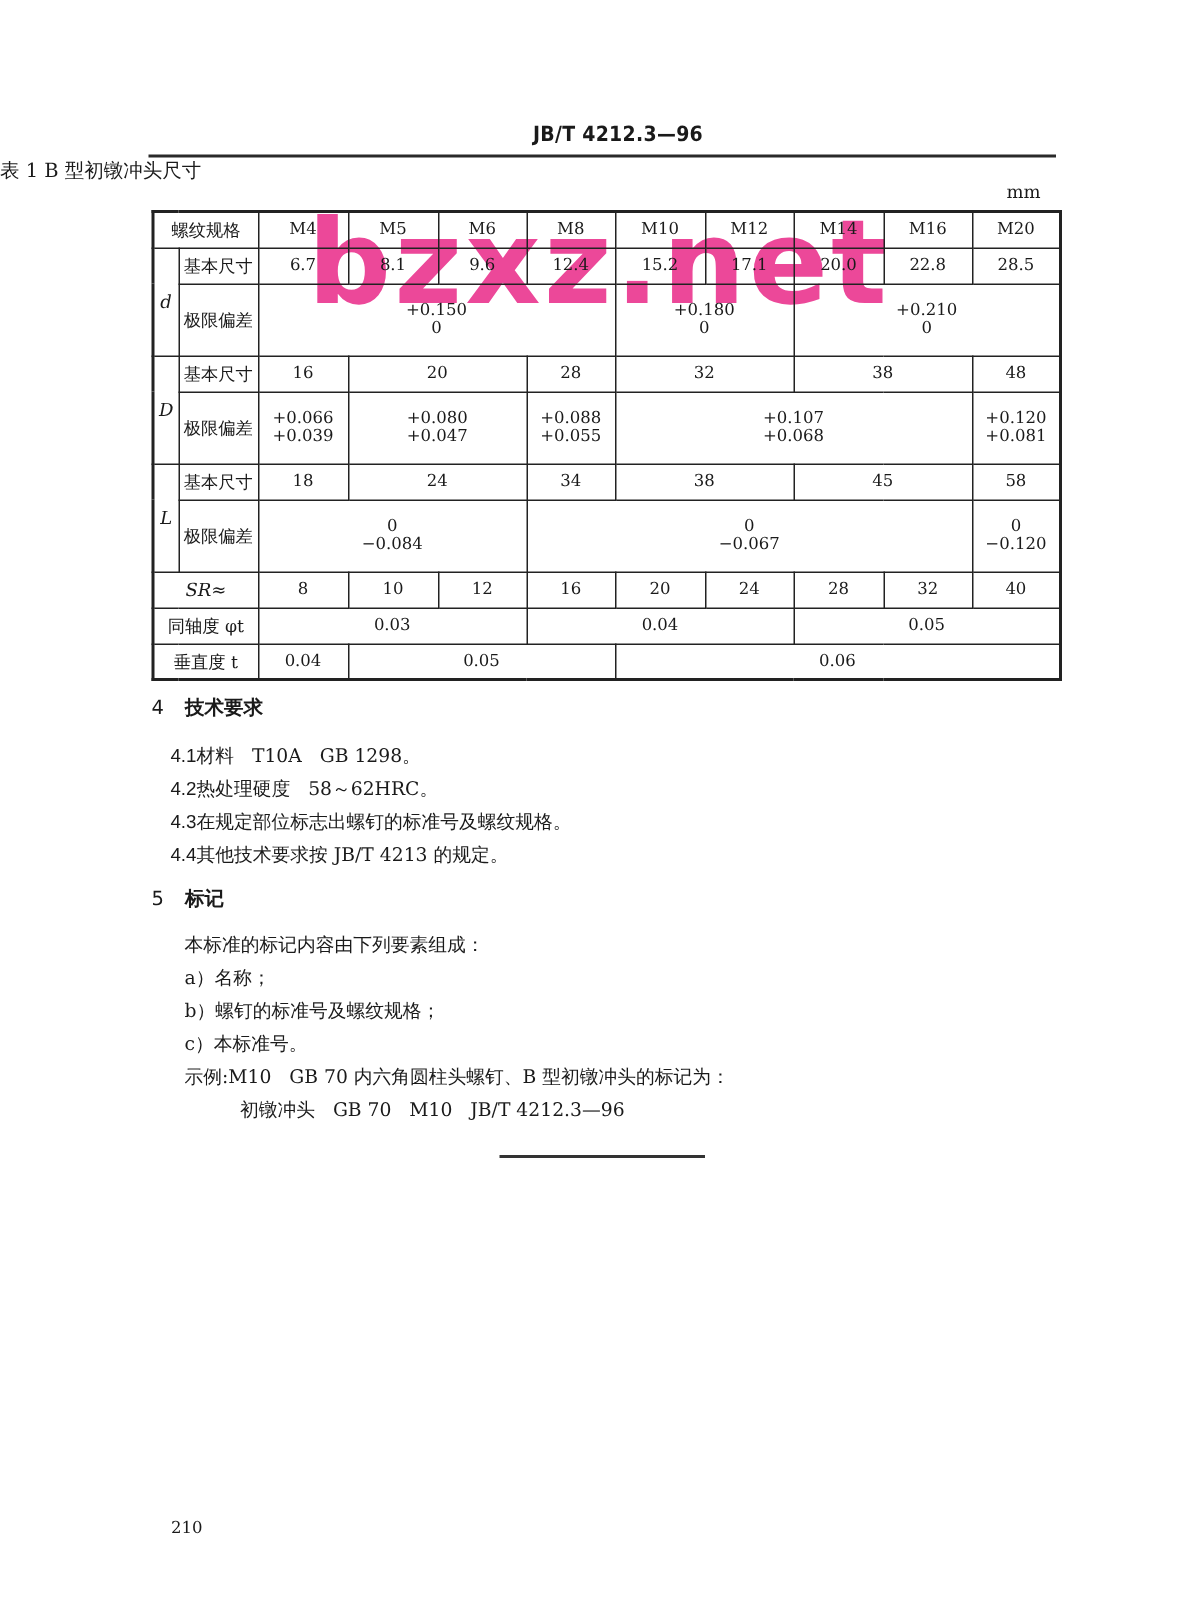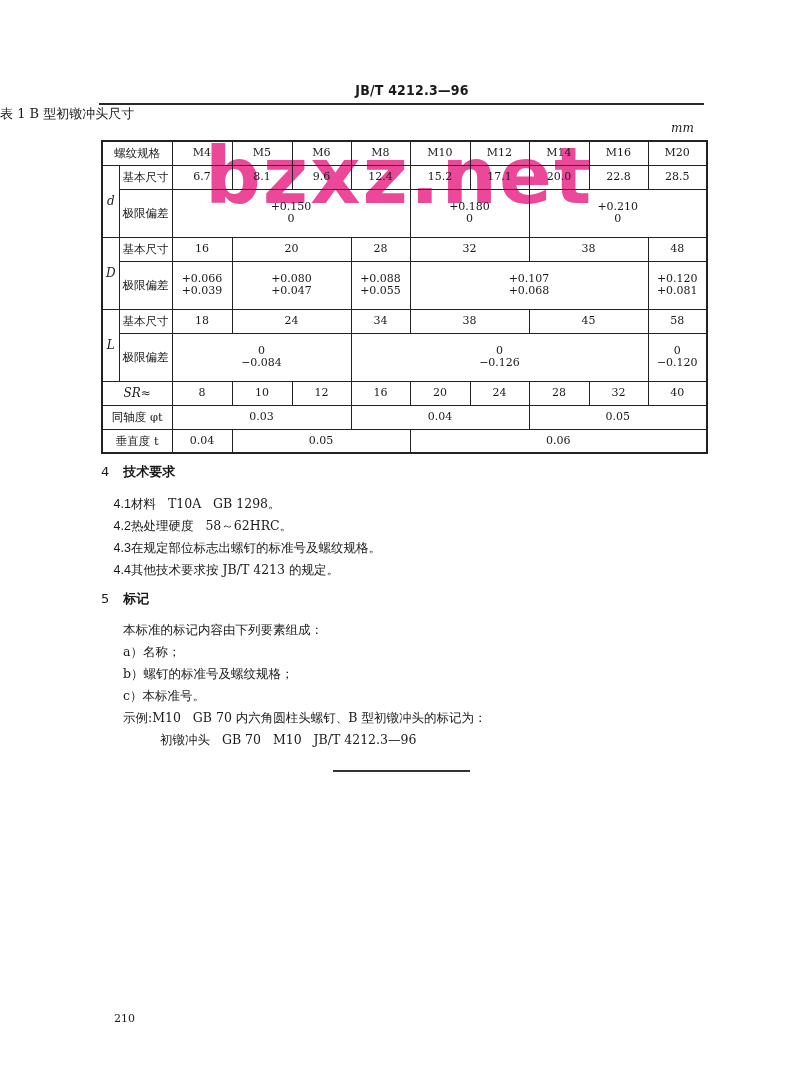--- a/index.html
+++ b/index.html
@@ -11,21 +11,21 @@
     position: absolute; left: 12px; width: 800px; top: 82px; text-align: center;
     font-family: "DejaVu Sans Condensed", "DejaVu Sans", sans-serif; font-weight: bold; font-size: 14px; letter-spacing: 0.2px;
   }
   .header-rule {
     position: absolute; left: 99px; width: 605px; top: 103px; height: 2px; background: #2a2a2a;
   }
   .table-caption {
     position: absolute; left: 0; width: 800px; top: 105px; text-align: left; font-size: 13px;
   }
   .unit {
-    position: absolute; left: 671px; top: 121px; font-size: 12px; font-style: italic;
+    position: absolute; left: 671px; top: 121px; font-size: 12px;
   }
   .watermark {
     position: absolute; left: 205px; top: 137px; font-family: "DejaVu Sans", sans-serif;
     font-weight: bold; font-size: 78px; color: #ec4899; letter-spacing: 2px; line-height: 1;
     z-index: 0; pointer-events: none;
   }
   table.spec {
     position: absolute; left: 101px; top: 140px; border-collapse: collapse; z-index: 1;
     font-size: 11px; background: transparent;
   }
@@ -135,21 +135,21 @@
     <td colspan="2">24</td>
     <td>34</td>
     <td colspan="2">38</td>
     <td colspan="2">45</td>
     <td>58</td>
   </tr>
 
   <tr style="height:48px">
     <td class="lbl">极限偏差</td>
     <td colspan="3"><span class="tol"><span>0</span><br><span>−0.084</span></span></td>
-    <td colspan="5"><span class="tol"><span>0</span><br><span>−0.126</span></span></td>
+    <td colspan="5"><span class="tol"><span>0</span><br><span>−0.067</span></span></td>
     <td><span class="tol"><span>0</span><br><span>−0.120</span></span></td>
   </tr>
 
   <tr style="height:24px">
     <td colspan="2" class="sym">SR≈</td>
     <td>8</td>
     <td>10</td>
     <td>12</td>
     <td>16</td>
     <td>20</td>

